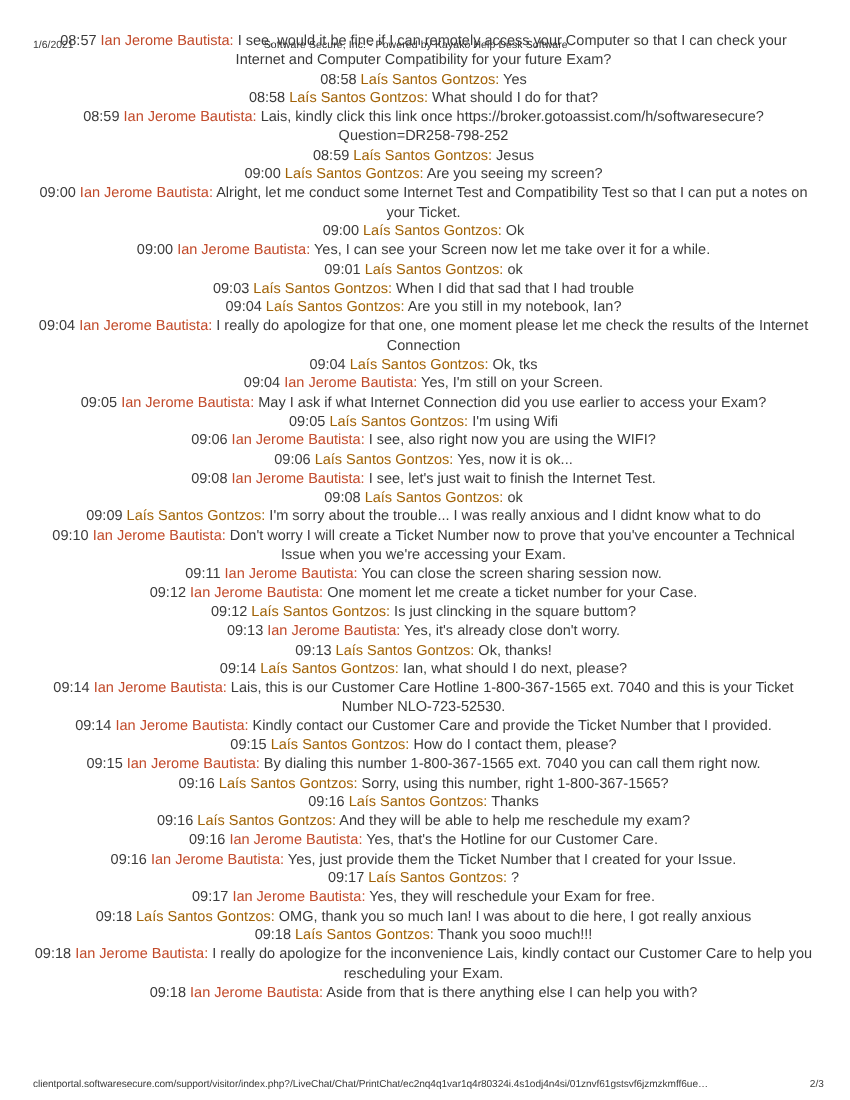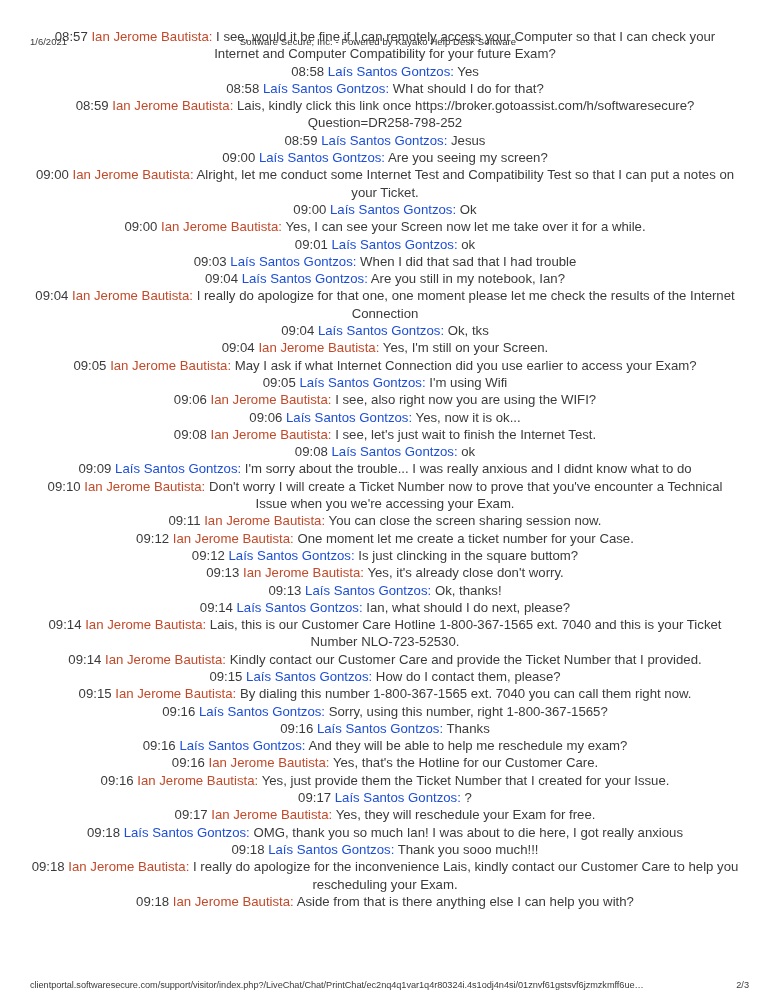--- a/index.html
+++ b/index.html
@@ -61,21 +61,21 @@
   .time {
     color: #3b3b3b;
   }
   .author {
     font-weight: normal;
   }
   .author.agent {
     color: #c24a2a;
   }
   .author.visitor {
-    color: #1d4ed8;
+    color: #a16207;
   }
   .text {
     color: #3b3b3b;
   }
   .page-footer {
     position: absolute;
     left: 0;
     bottom: 10px;
     width: 773px;
     box-sizing: border-box;

